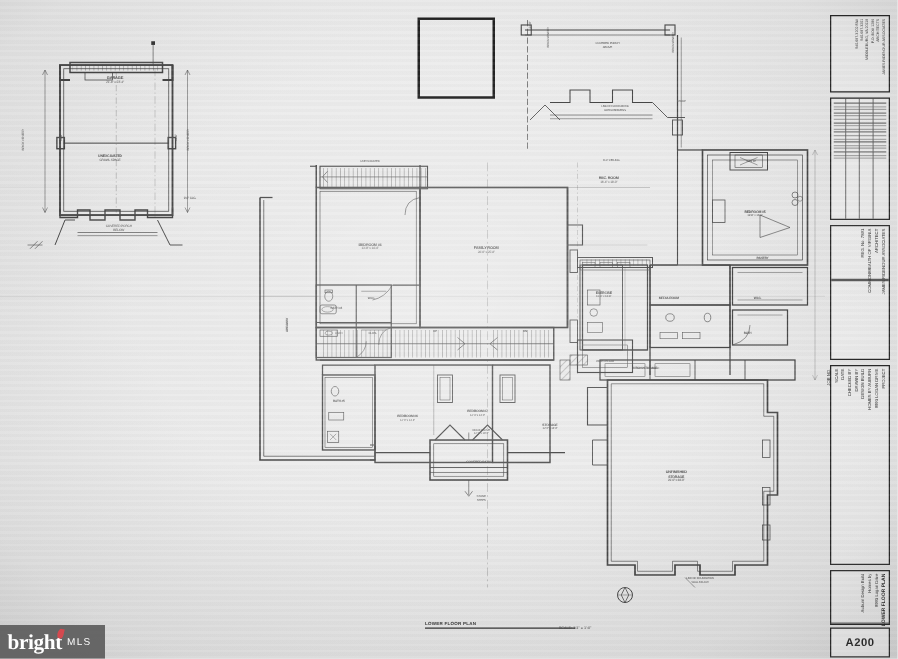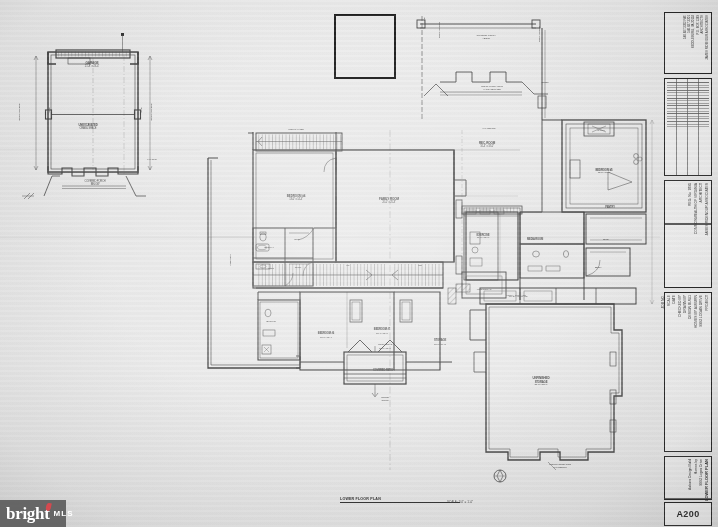--- a/index.html
+++ b/index.html
@@ -93,40 +93,39 @@
   .tb-vstack span{
     writing-mode:vertical-rl;transform:rotate(180deg);
     font-size:3.4px;line-height:4.4px;color:#2e2e2e;white-space:nowrap;
   }
   .tb-vstack span.big{font-size:4px;font-weight:bold;color:#1c1c1c;}
 
   #firm-vstack span{font-size:2.9px;line-height:3.4px;}
 
   
   #watermark{
-    position:absolute;left:0;bottom:0;width:66px;height:27px;
+    position:absolute;left:0;bottom:0;width:84px;height:27px;
     background:rgba(86,86,86,0.88);
     display:flex;align-items:center;padding-left:6px;box-sizing:border-box;
   }
   #wm-bright{
     position:relative;
     font-family:"Liberation Serif", serif;
     font-size:17px;font-weight:bold;color:#ffffff;letter-spacing:-0.3px;
   }
   #wm-flame{
     position:absolute;right:-1px;top:-1px;width:5px;height:8px;
     background:#d4494f;
     border-radius:60% 0 55% 55%;
     transform:rotate(12deg);
   }
   #wm-mls{
     font-family:"Liberation Sans", sans-serif;
     font-size:8px;color:#ffffff;letter-spacing:1.1px;margin-left:4px;
     padding-bottom:1px;
-    font-weight:bold;
   }
 
   
   #plan-caption{
     position:absolute;left:340px;top:497px;
   }
   #plan-caption .cap-text{
     font-size:3.6px;font-weight:bold;color:#2b2b2b;letter-spacing:0.2px;
   }
   #plan-caption .cap-rule{

